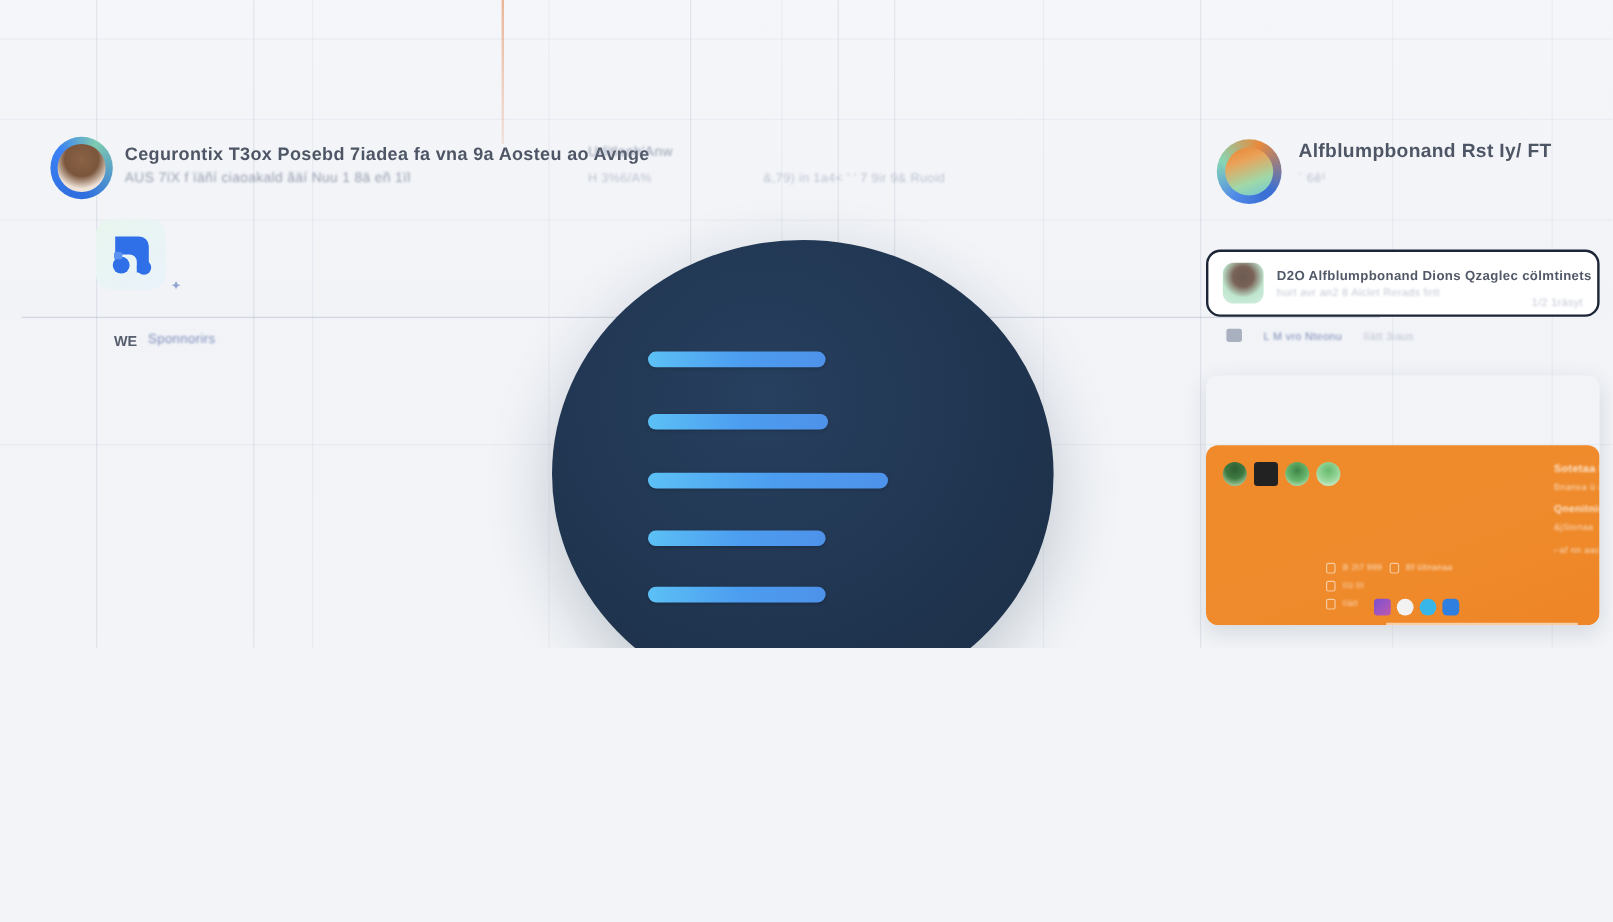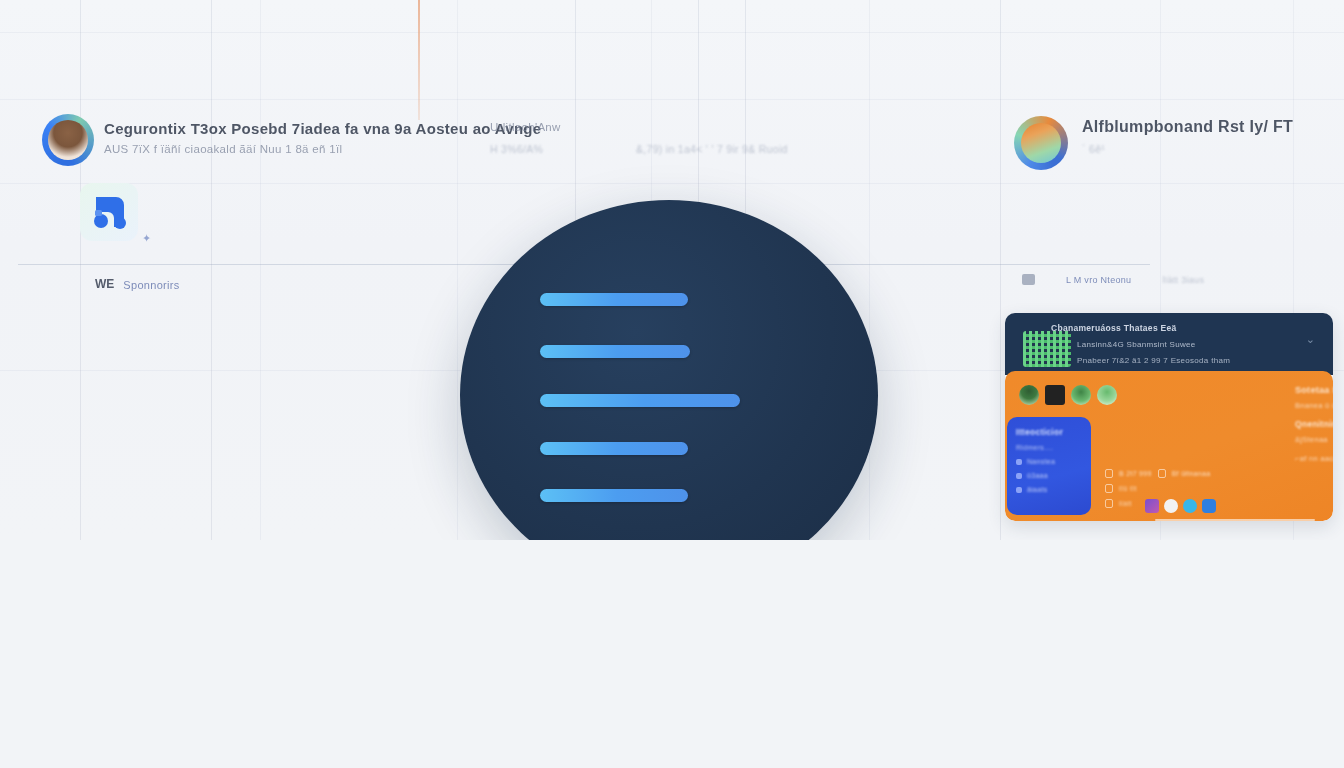--- a/index.html
+++ b/index.html
@@ -74,21 +74,21 @@
     filter: blur(.25px);
   }
   .logo-glyph { position: absolute; inset: 0; }
   .logo-spark { position: absolute; left: 142px; top: 232px; font-size: 11px; color: #7f93c8; filter: blur(.6px); opacity: .8; }
 
   
   .divider-main {
     position: absolute; left: 18px; top: 264px; width: 1132px; height: 1px;
     background: rgba(150,162,185,.35);
   }
-  .sponsor-row { position: absolute; left: 95px; top: 277px; display: flex; align-items: flex-end; gap: 9px; }
+  .sponsor-row { position: absolute; left: 95px; top: 277px; display: flex; align-items: flex-start; gap: 9px; }
   .sponsor-mark { font-size: 12px; font-weight: 700; color: #3a4254; filter: blur(.5px); opacity: .85; }
 
   
   .hero-circle {
     position: absolute; left: 460px; top: 200px;
     width: 418px; height: 390px; border-radius: 50%;
     background: radial-gradient(circle at 42% 34%, #284465 0%, #1f3category 1%, #1e3452 58%, #1a2d47 100%);
     background: radial-gradient(circle at 42% 34%, #27405f 0%, #203550 55%, #1b2d45 100%);
     box-shadow: 0 18px 54px rgba(25,45,75,.22);
   }
@@ -119,21 +119,21 @@
   .rail-card-avatar {
     width: 34px; height: 34px; border-radius: 9px; flex: 0 0 auto;
     background: radial-gradient(circle at 50% 34%, #6b5a52 0%, #7a6257 30%, #bfe6cf 62%, #cfeedd 100%);
     filter: blur(.3px);
   }
   .rail-card-text { flex: 1 1 auto; min-width: 0; }
   .rail-card-l1 { font-size: 11px; font-weight: 700; }
   .rail-card-l2 { font-size: 9px; margin-top: 3px; }
   .rail-card-time { font-size: 9px; align-self: flex-end; margin-bottom: 5px; }
 
-  .rail-meta { position: absolute; left: 1022px; top: 274px; display: flex; align-items: center; gap: 31px; }
+  .rail-meta { position: absolute; left: 1022px; top: 274px; display: flex; align-items: center; gap: 18px; }
   .rail-meta-icon { width: 13px; height: 11px; border-radius: 2px; background: #8c96ab; opacity: .7; filter: blur(.4px); }
 
   
   .mock-card {
     position: absolute; left: 1005px; top: 313px; width: 328px; height: 208px;
     border-radius: 10px; overflow: hidden;
     box-shadow: 0 6px 18px rgba(40,55,80,.14);
   }
   .mock-head {
     position: absolute; left: 0; top: 0; width: 100%; height: 62px;
@@ -299,76 +299,61 @@
   </div>
 
   <div class="rail-avatar"></div>
   <div class="rail-title">
     <span class="ptext">Alfblumpbonand Rst Iy/ FT</span>
   </div>
   <div class="rail-sub">
     <span class="ptext faint">´ 6ê¹</span>
   </div>
 
+  <div class="rail-card">
+    <div class="rail-card-avatar"></div>
+    <div class="rail-card-text">
+      <div class="rail-card-l1">
+        <span class="ptext">D2O Alfblumpbonand Dions  Qzaglec cölmtinets</span>
+      </div>
+      <div class="rail-card-l2">
+        <span class="ptext faint">hurt avr an2 8 Alclet  Rerads fett</span>
+      </div>
+    </div>
+    <div class="rail-card-time">
+      <span class="ptext faint">1/2 1räsyt</span>
+    </div>
+  </div>
 
   <div class="rail-meta">
     <span class="rail-meta-icon"></span>
     <span class="ptext blue" style="font-size:9px">L M vro  Nteonu</span>
     <span class="ptext faint" style="font-size:9px">lïàtt 3iaus</span>
   </div>
 
   <div class="mock-card">
 
-    <div class="mock-head">
-      <div class="mock-qr"></div>
-      <div class="mock-head-l1">
-        <span class="ptext light">Cbanameruáoss Thataes Eeä</span>
-      </div>
-      <div class="mock-head-l2">
-        <span class="ptext light" style="opacity:.72">Lansinn&amp;4G  Sbanmsint Suwee</span>
-      </div>
-      <div class="mock-head-l3">
-        <span class="ptext light" style="opacity:.68">Pnabeer 7î&amp;2 ä1 2 99 7  Eseosoda tham</span>
-      </div>
-      <div class="mock-head-chev">⌄</div>
-    </div>
 
     <div class="mock-body">
 
       <div class="mock-avatars">
         <span class="ma ma1"></span>
         <span class="ma ma2"></span>
         <span class="ma ma3"></span>
         <span class="ma ma4"></span>
       </div>
 
       <div class="mock-col">
         <div class="mc-l1"><span class="ptext onorange">Sotetaa I  anena  Sretonaaa</span></div>
         <div class="mc-l2"><span class="ptext onorange" style="opacity:.72">Bnanea  ü ü ä         Ynmaa</span></div>
         <div class="mc-l3"><span class="ptext onorange">Qnenitninanm   &amp;.tï•</span></div>
         <div class="mc-l4"><span class="ptext onorange" style="opacity:.72">&amp;jStenaa</span></div>
         <div class="mc-l5"><span class="ptext onorange" style="opacity:.72">⌐af nn aaca</span></div>
       </div>
 
-      <div class="mock-panel">
-        <div class="mp-title"><span class="ptext onblue">Itteocticior</span></div>
-        <div class="mp-sub"><span class="ptext onblue" style="opacity:.7">Ridmers....</span></div>
-        <div class="mp-row">
-          <span class="mp-dot"></span>
-          <span class="ptext onblue" style="opacity:.75">Nanstea</span>
-        </div>
-        <div class="mp-row">
-          <span class="mp-dot"></span>
-          <span class="ptext onblue" style="opacity:.75">ü3aaa</span>
-        </div>
-        <div class="mp-row">
-          <span class="mp-dot"></span>
-          <span class="ptext onblue" style="opacity:.75">äiaats</span>
-        </div>
-      </div>
 
       <div class="mock-rows">
         <div class="mr">
           <span class="mr-ic"></span>
           <span class="ptext onorange" style="opacity:.8">B 2t7 999</span>
           <span class="mr-ic"></span>
           <span class="ptext onorange" style="opacity:.8">Bf ültnanaa</span>
         </div>
         <div class="mr">
           <span class="mr-ic"></span>

